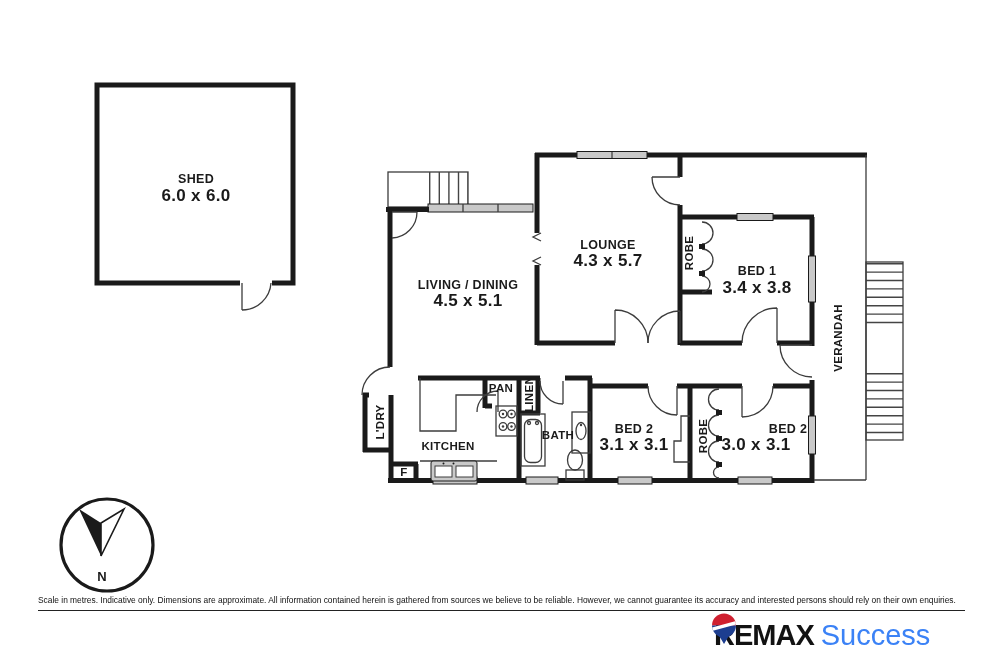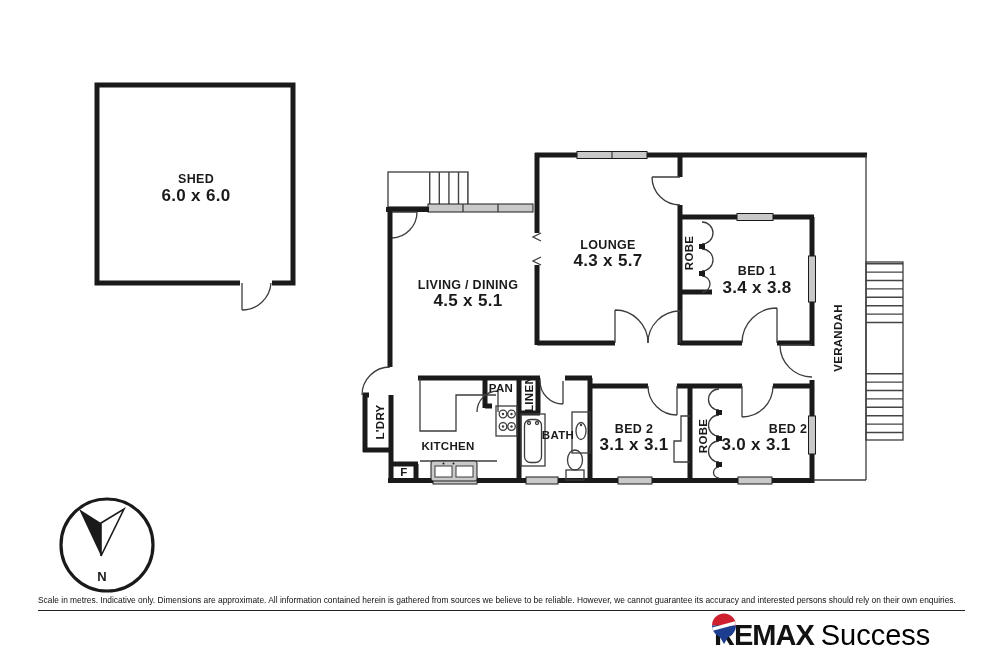--- a/index.html
+++ b/index.html
@@ -16,21 +16,21 @@
   .vlbl{transform:translate(-50%,-50%) rotate(-90deg);}
   .north{font-size:13px;font-weight:700;}
   .disclaimer{position:absolute;left:38px;top:595px;font-size:8.4px;color:#111;
               white-space:nowrap;letter-spacing:0px;}
   .rule{position:absolute;left:38px;top:610px;width:927px;height:0;border-top:1.6px solid #222;}
   .address{position:absolute;left:37px;top:618px;font-size:23.5px;font-weight:400;
            color:#1f1f1f;letter-spacing:.2px;}
   .logo{position:absolute;left:711px;top:612px;height:38px;display:flex;align-items:flex-end;}
   .remax{font-size:29px;font-weight:700;color:#121212;letter-spacing:-1px;line-height:1;
          margin-left:3px;}
-  .success{font-size:29px;font-weight:400;color:#000000;line-height:1;margin-left:7px;}
+  .success{font-size:29px;font-weight:400;color:#3b82f6;line-height:1;margin-left:7px;}
 </style>
 </head>
 <body>
 
 <div id="canvas">
 
   <svg width="1000" height="667" viewBox="0 0 1000 667">
 
     <g>
       <path class="w" d="M240,283 L97,283 L97,85 L293,85 L293,283 L272,283"></path>

